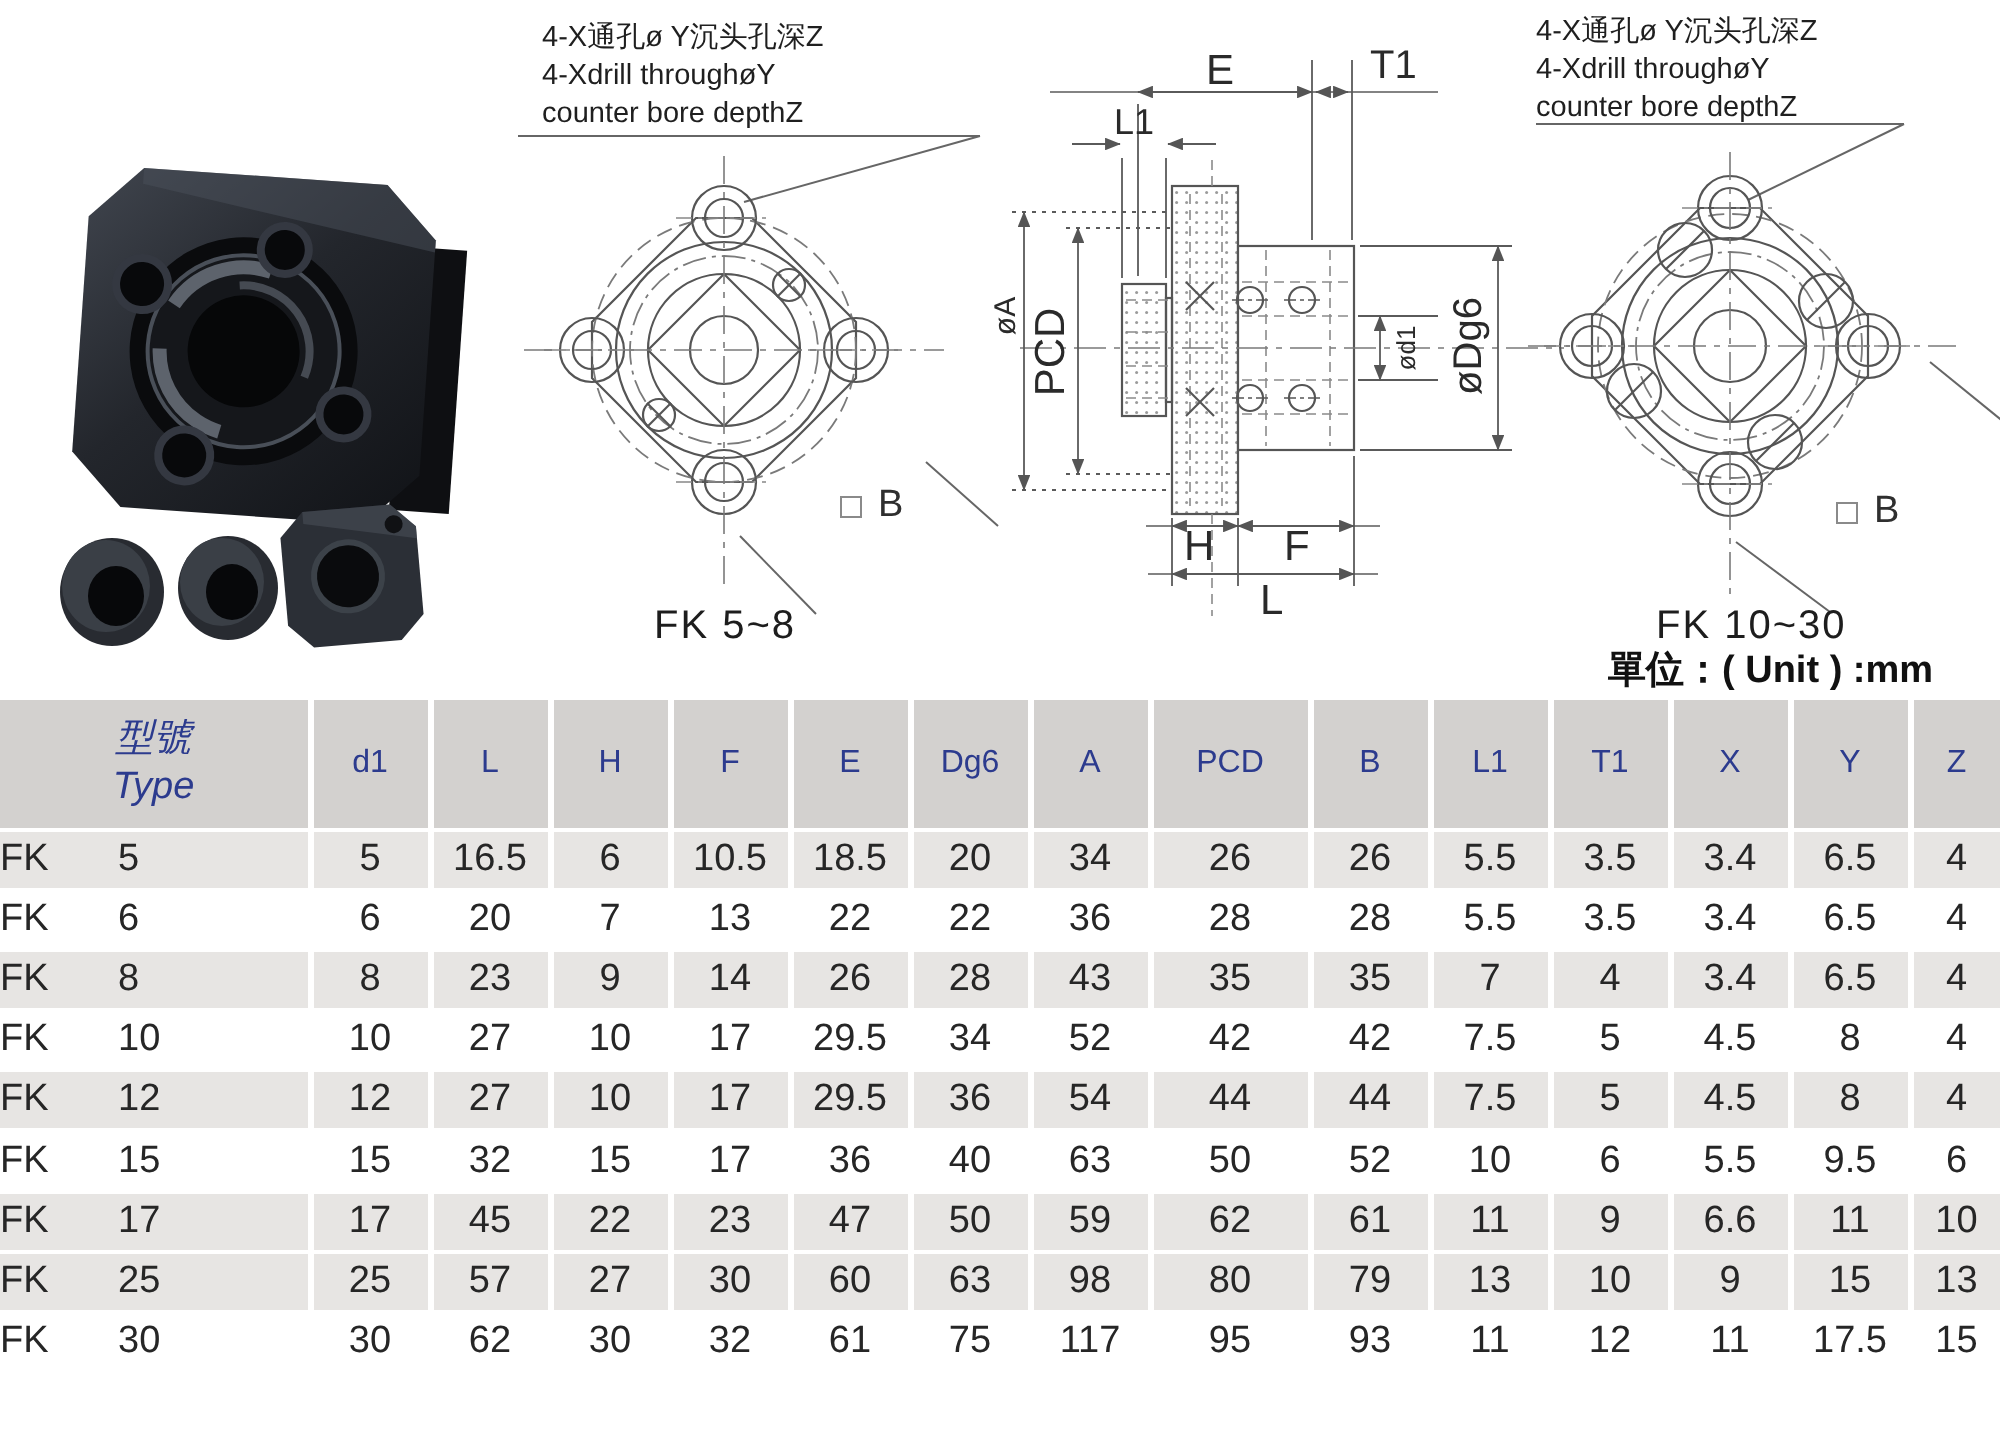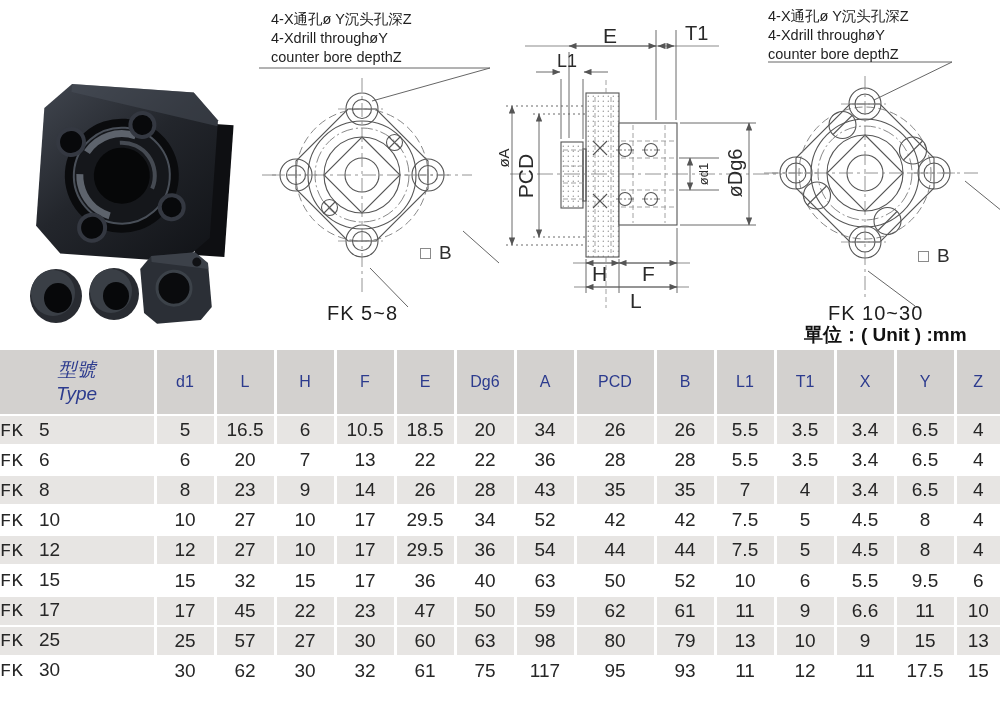--- a/index.html
+++ b/index.html
@@ -23,21 +23,21 @@
   thead th{background:var(--header-bg,#d3d1cf);color:var(--header-text,#2c3b8e);
            font-size:16px;font-weight:400;height:64px;vertical-align:middle;text-align:center;
            border-right:3px solid #fff;}
   thead th:last-child{border-right:none;}
   thead th.model-col{font-size:19px;line-height:24px;font-style:italic;}
   tbody td{background:var(--row-bg,#fff);text-align:center;font-size:19px;color:var(--cell-text,#262626);
            height:28.1px;border-right:3px solid #fff;border-top:2.5px solid #fff;}
   tbody td:last-child{border-right:none;}
   tr.alt td{background:var(--row-alt-bg,#e7e5e3);}
   td.model-cell{text-align:left;padding-left:33px;}
-  td.model-cell .mk{display:inline-block;width:39px;font-family:Liberation Mono, monospace;}
+  td.model-cell .mk{display:inline-block;width:59px;}
 </style>
 </head>
 <body>
 
 <div class="stage">
 
   <div class="top-section">
 
     <svg width="1000" height="350" viewBox="0 0 1000 350">
       <defs>

